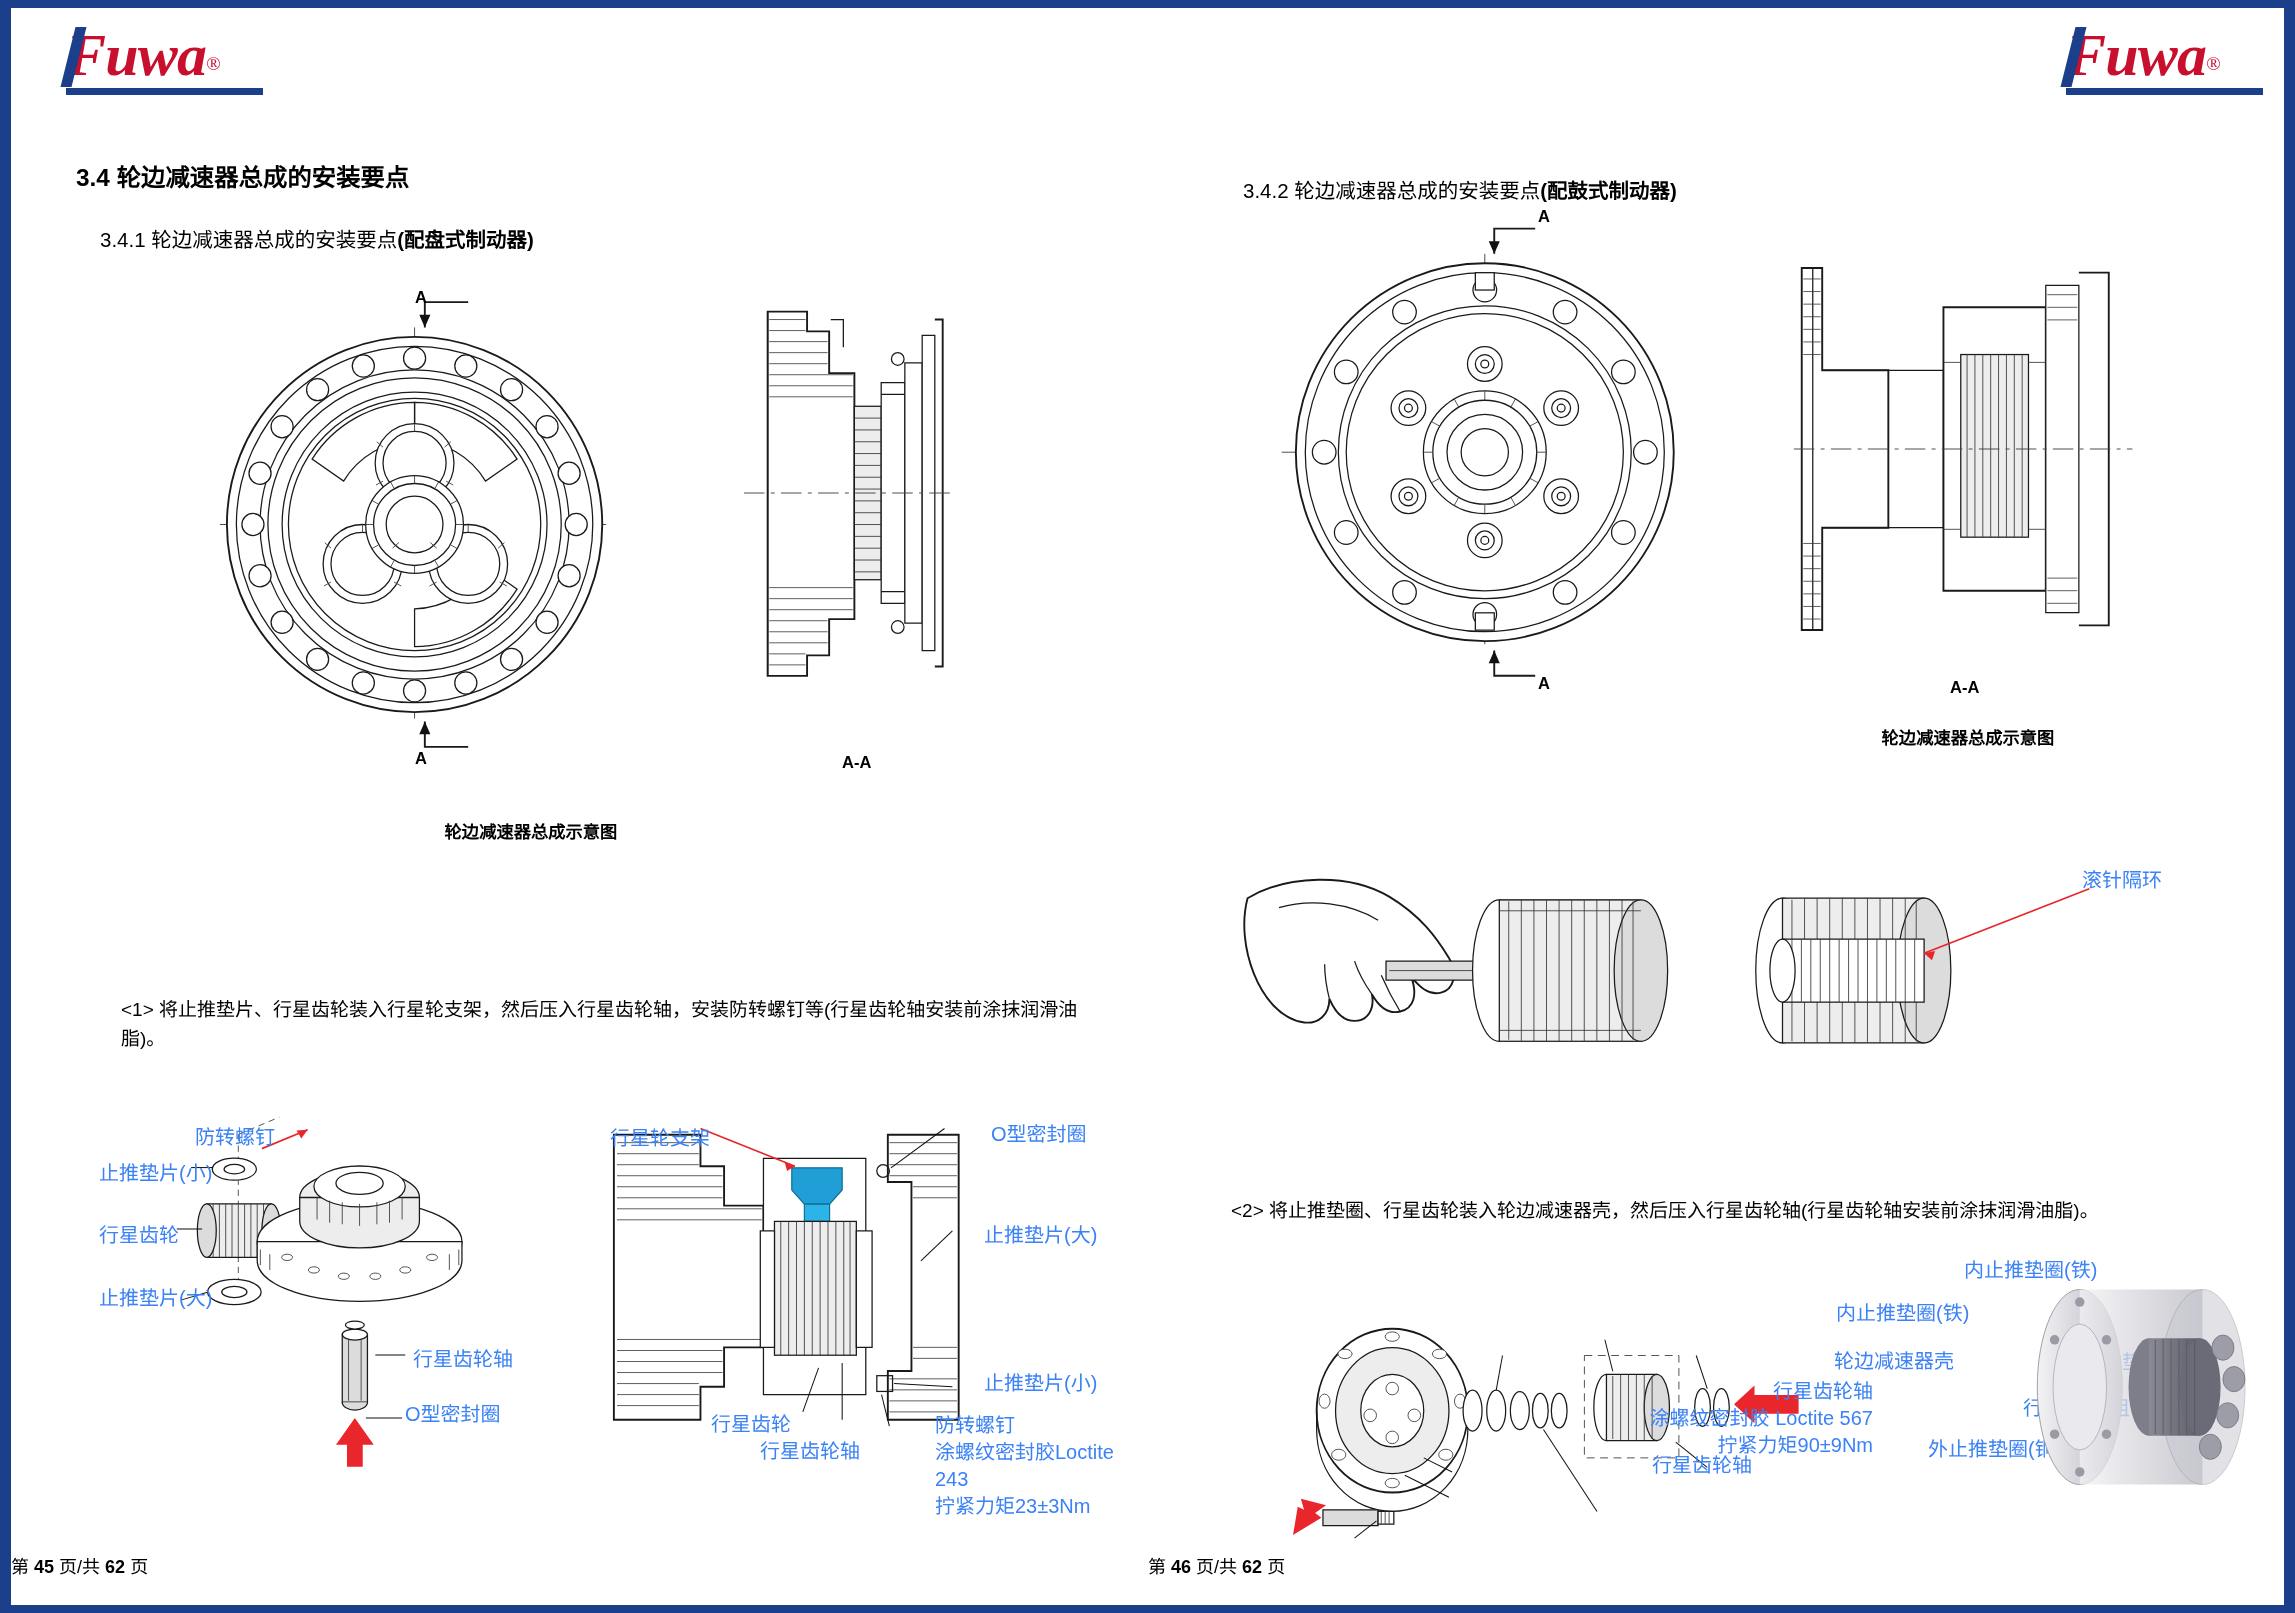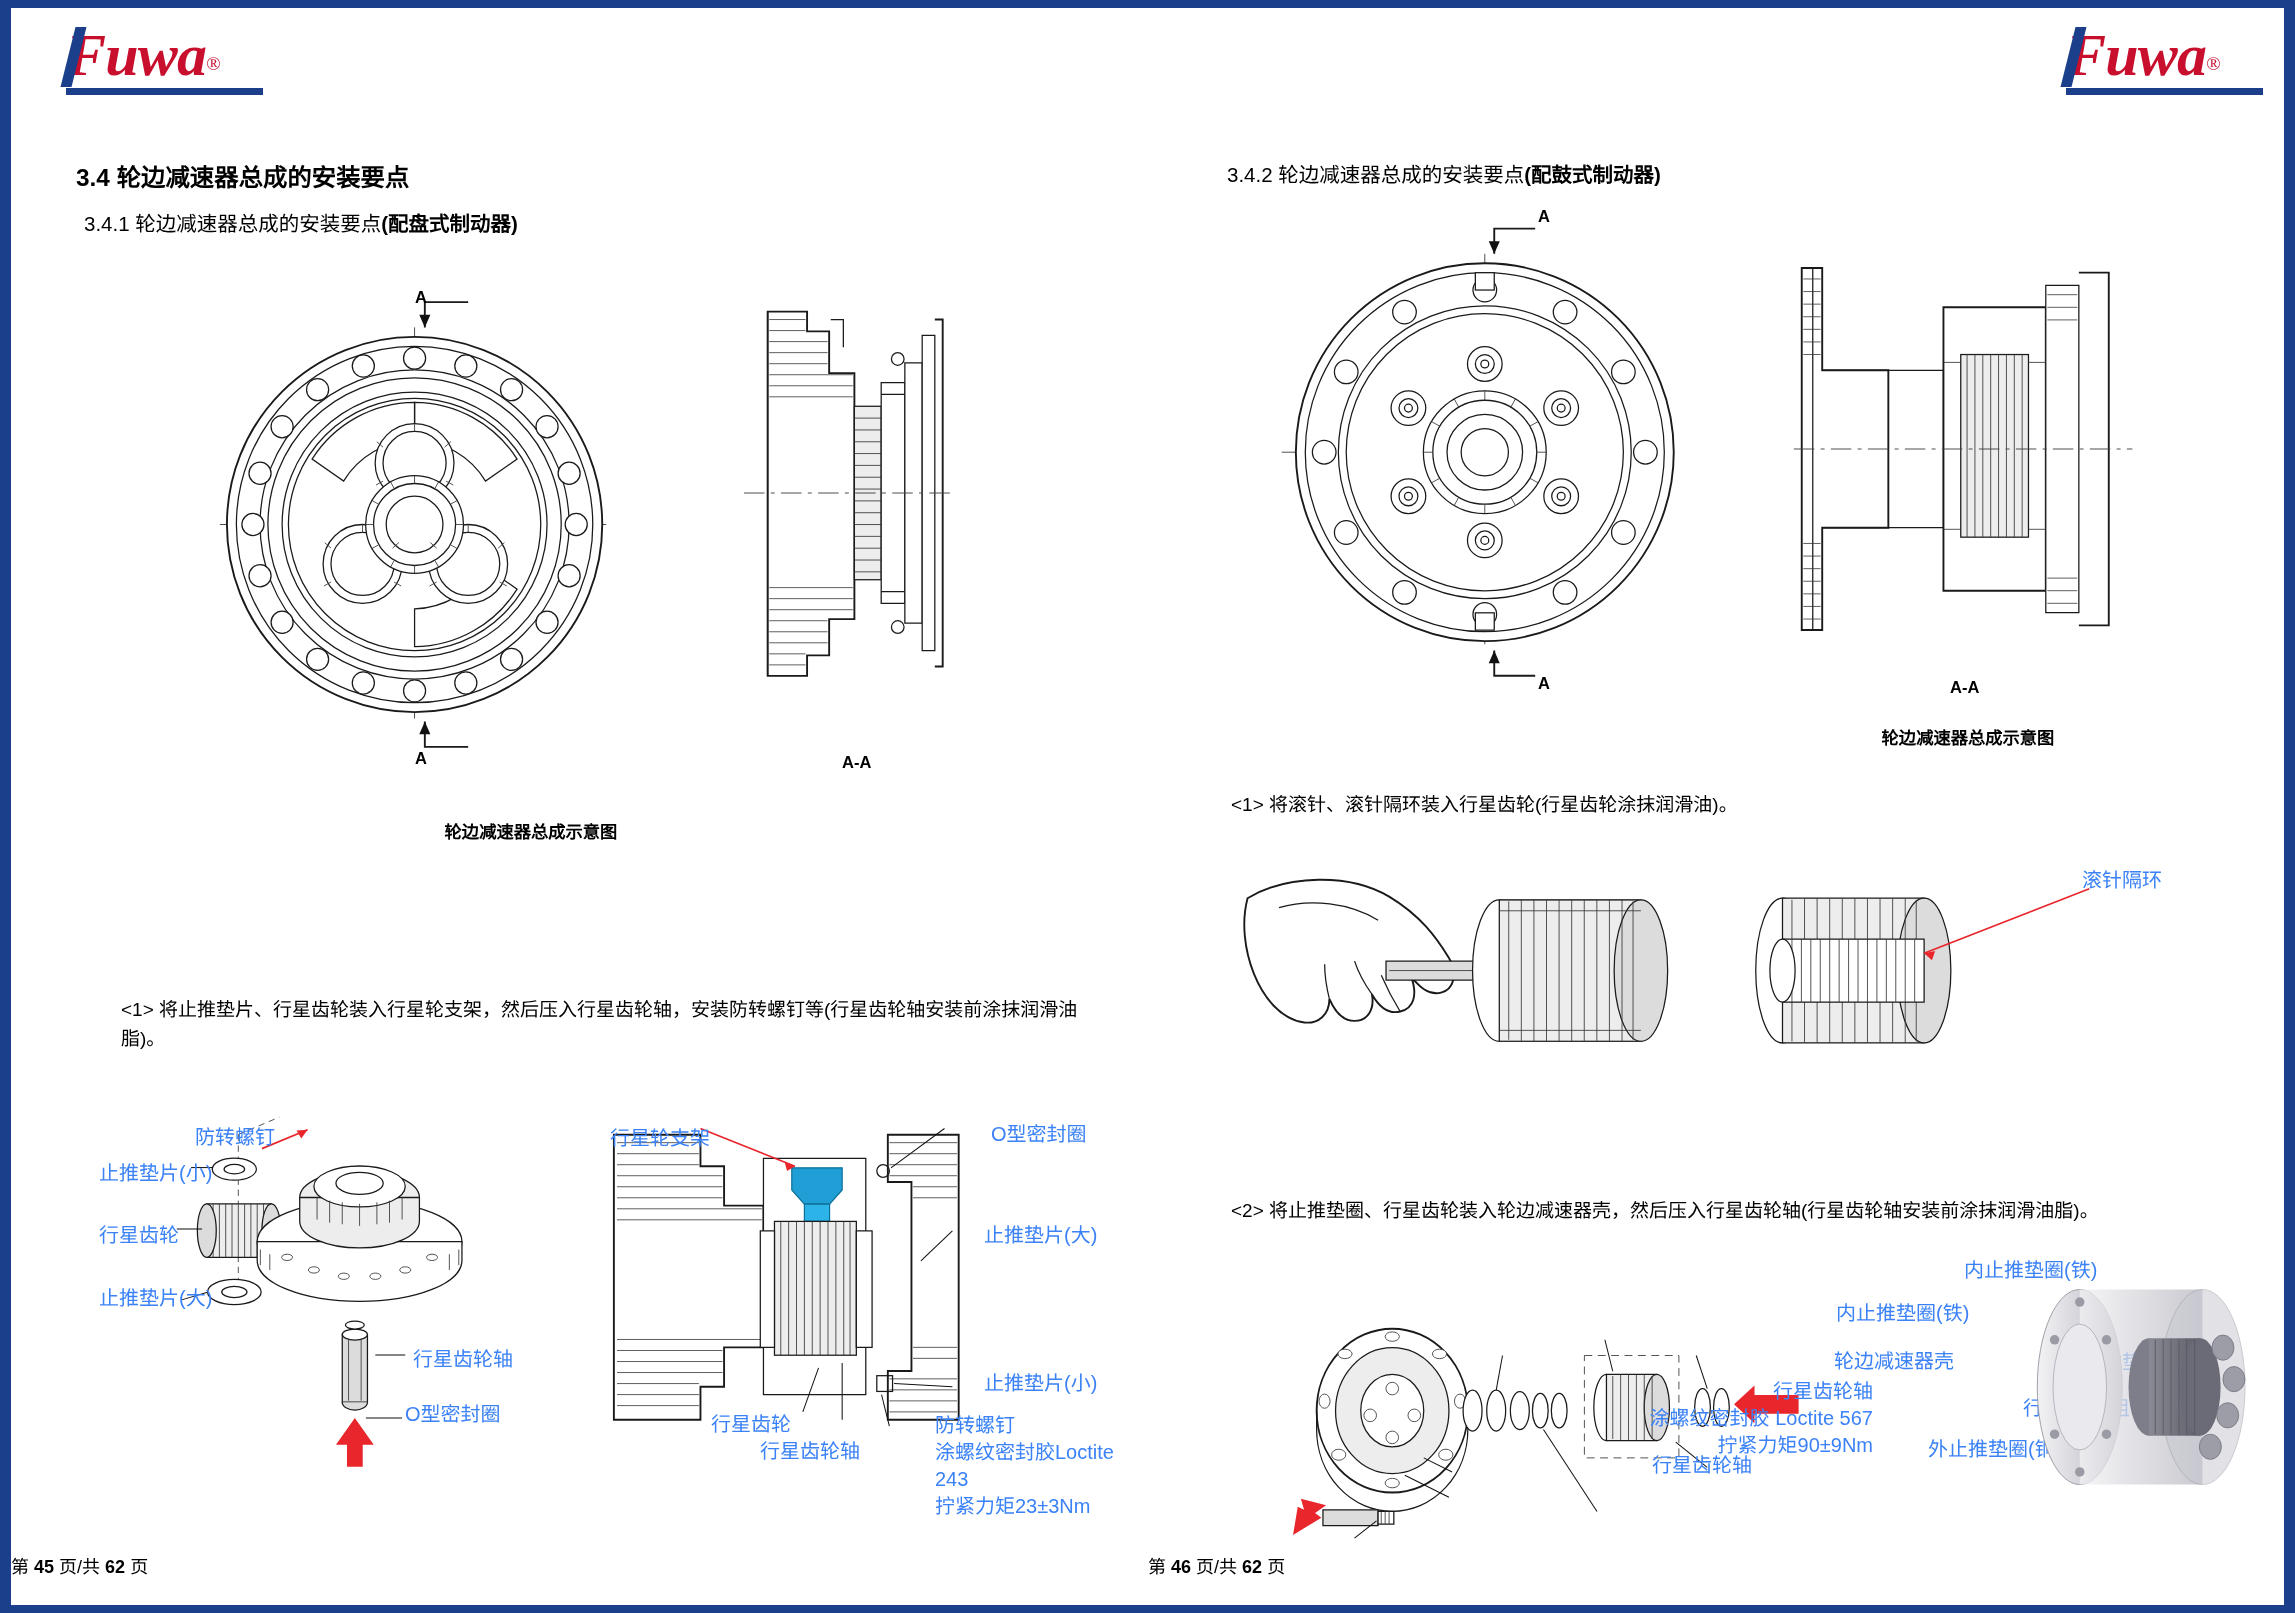--- a/index.html
+++ b/index.html
@@ -85,21 +85,21 @@
     position: absolute;
     font-size: 24.4px;
     font-weight: bold;
     color: #000;
     margin: 0;
   }
   h3.subsec {
     position: absolute;
     font-size: 20.5px;
     color: #000;
-    margin: 0;
+    margin: 16px;
     font-weight: normal;
   }
   h3.subsec b { font-weight: bold; }
 
   .caption {
     position: absolute;
     font-size: 17.3px;
     font-weight: bold;
     color: #000;
     text-align: center;
@@ -652,21 +652,20 @@
             <line x1="200" y1="362" x2="222" y2="362"></line>
           <line x1="308" y1="150" x2="330" y2="150"></line>
             <line x1="308" y1="362" x2="330" y2="362"></line>
         </g>
       </svg>
     </div>
     <div class="view-label" style="left:802px; top:670px; font-weight:bold;">A-A</div>
 
     <div class="caption" style="left:686px; top:716px; width:268px;">轮边减速器总成示意图</div>
 
-    <div class="para" style="left:83px; top:782px; width:961px;">&lt;1&gt; 将滚针、滚针隔环装入行星齿轮(行星齿轮涂抹润滑油)。</div>
 
     <div style="position:absolute; left:83px; top:843px;">
       <svg width="985" height="236" viewBox="0 0 1250 300">
 
         <path class="ln2" d="M20 60 C70 30 150 28 200 58 C240 82 260 110 276 136
                               C288 156 282 176 266 180 C250 184 238 172 228 160
                               C236 182 232 200 214 204 C198 208 186 196 178 182
                               C182 202 172 216 156 216 C140 216 130 202 124 188
                               C124 208 110 220 92 218 C62 214 40 186 28 156 C16 126 12 90 20 60 Z"></path>
         <path class="ln" d="M178 182 C168 168 160 152 156 140"></path>

